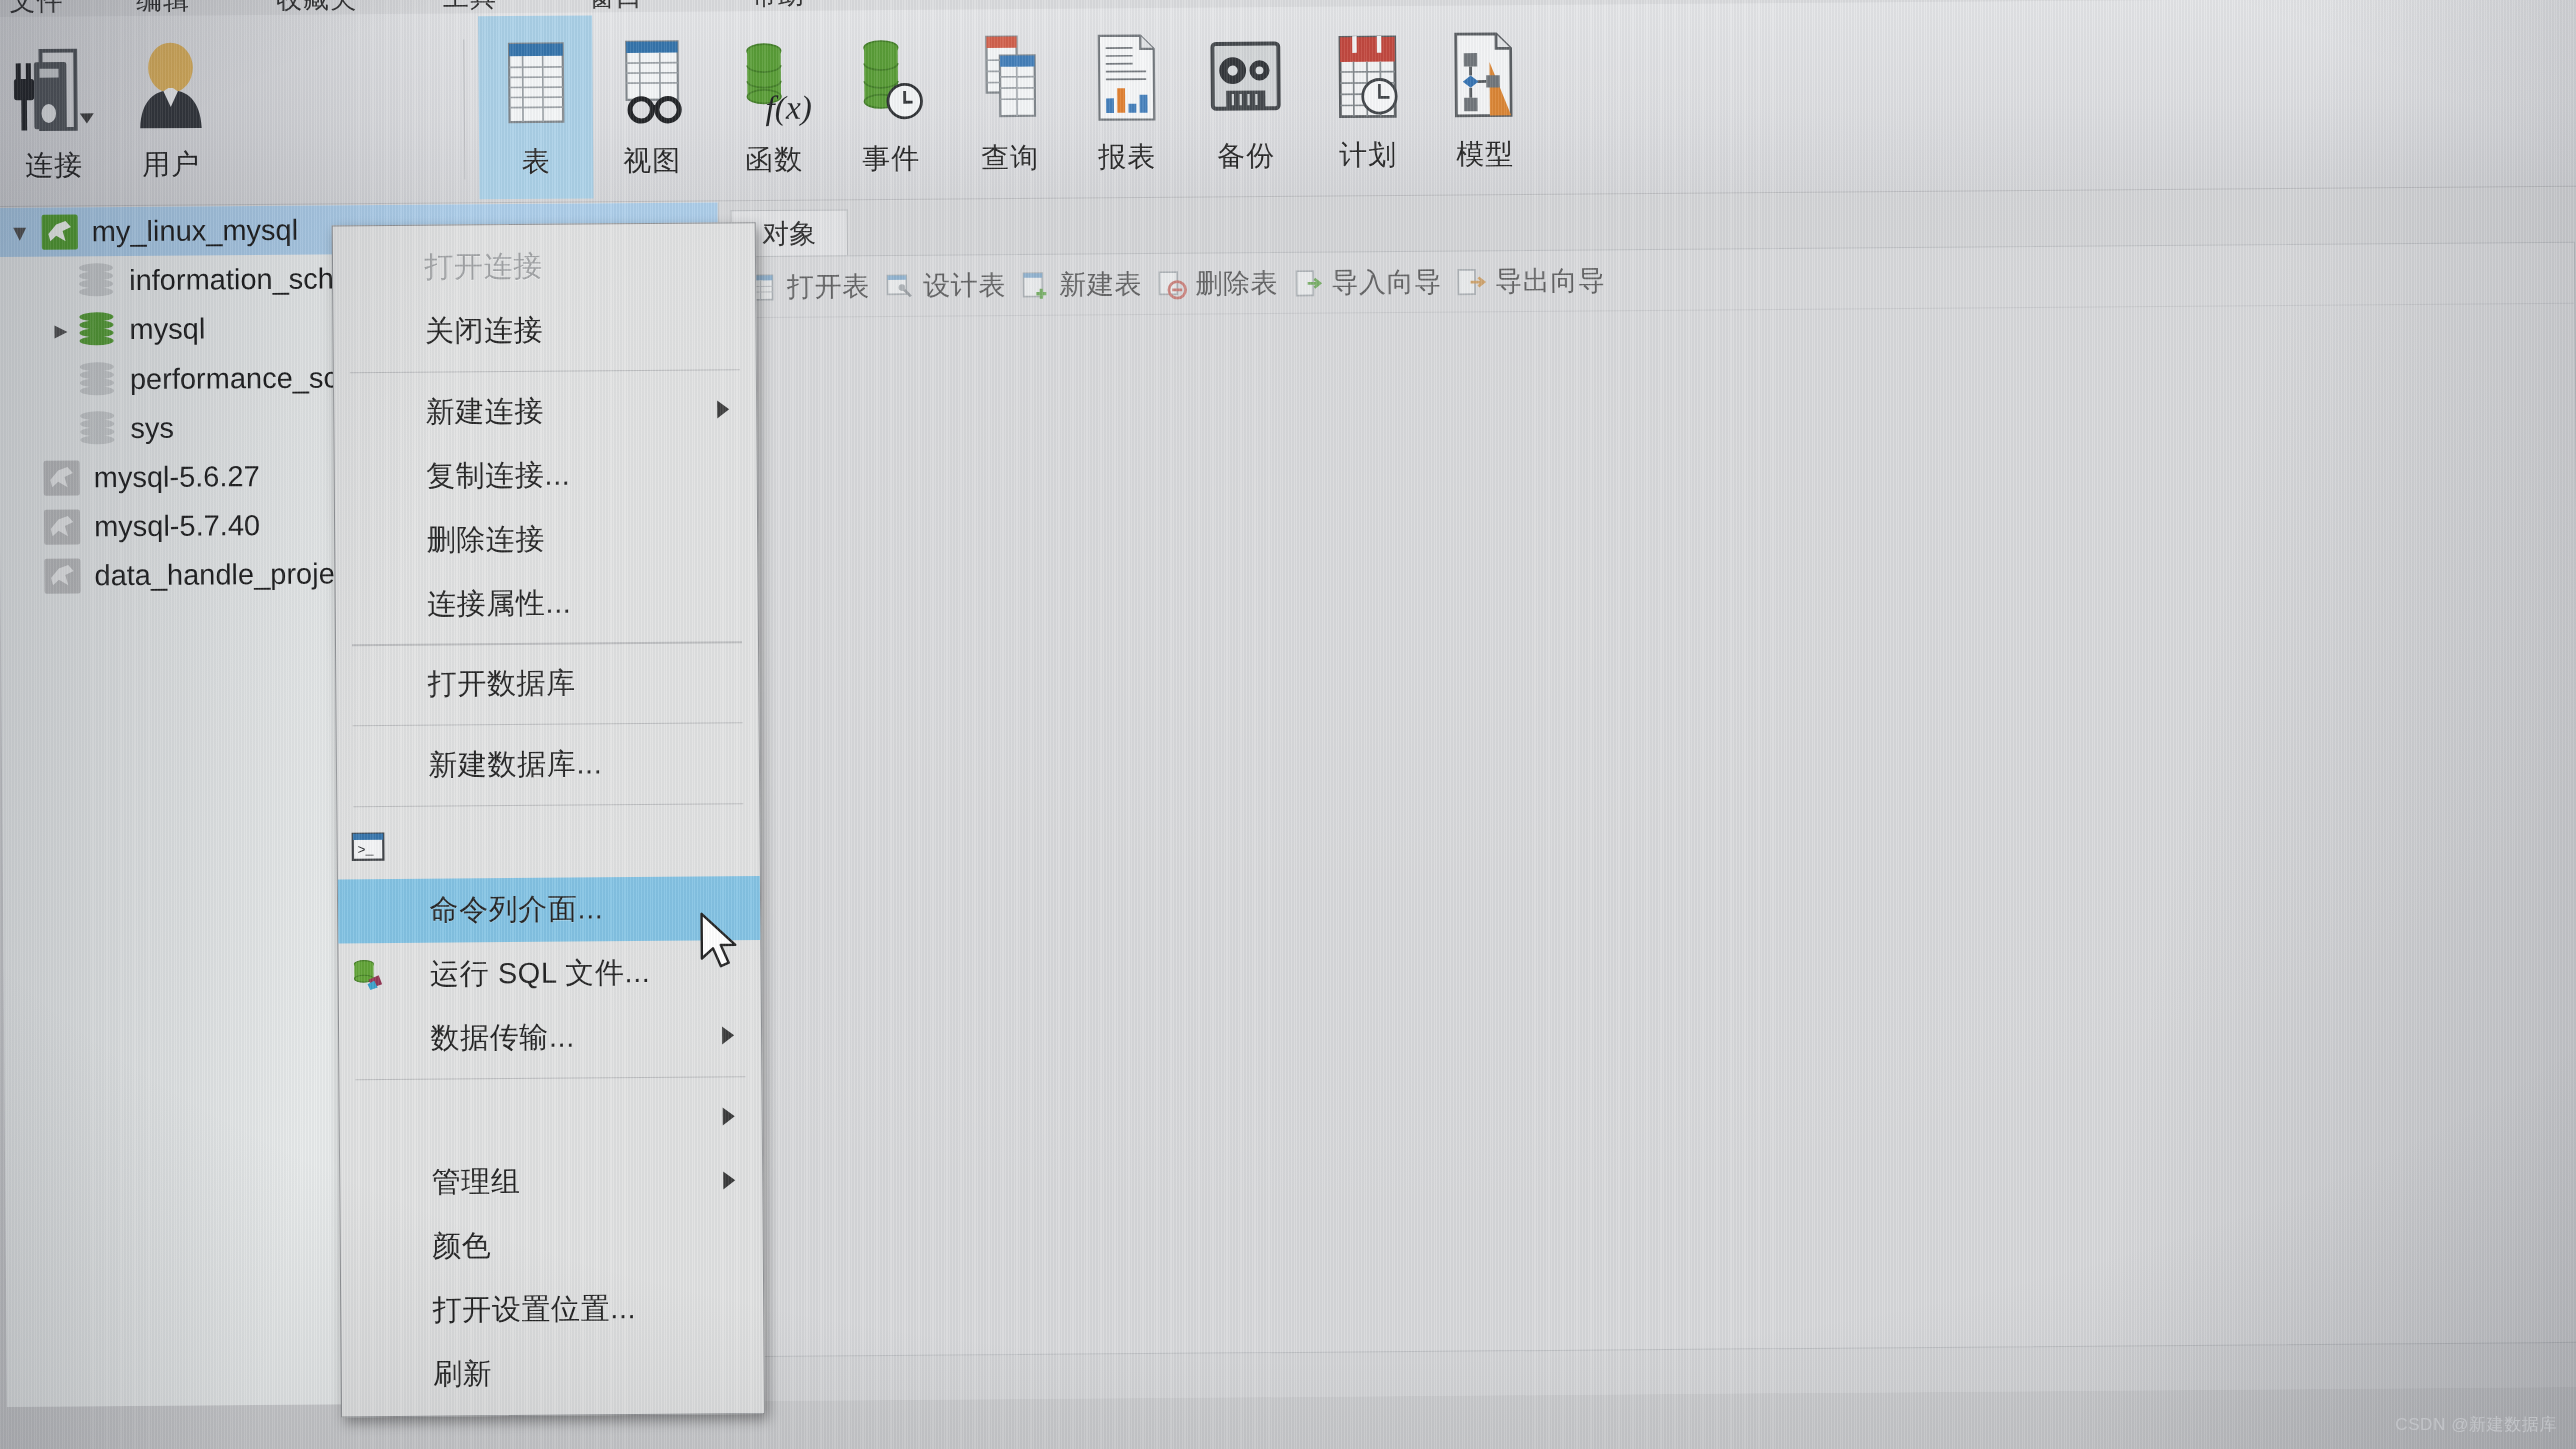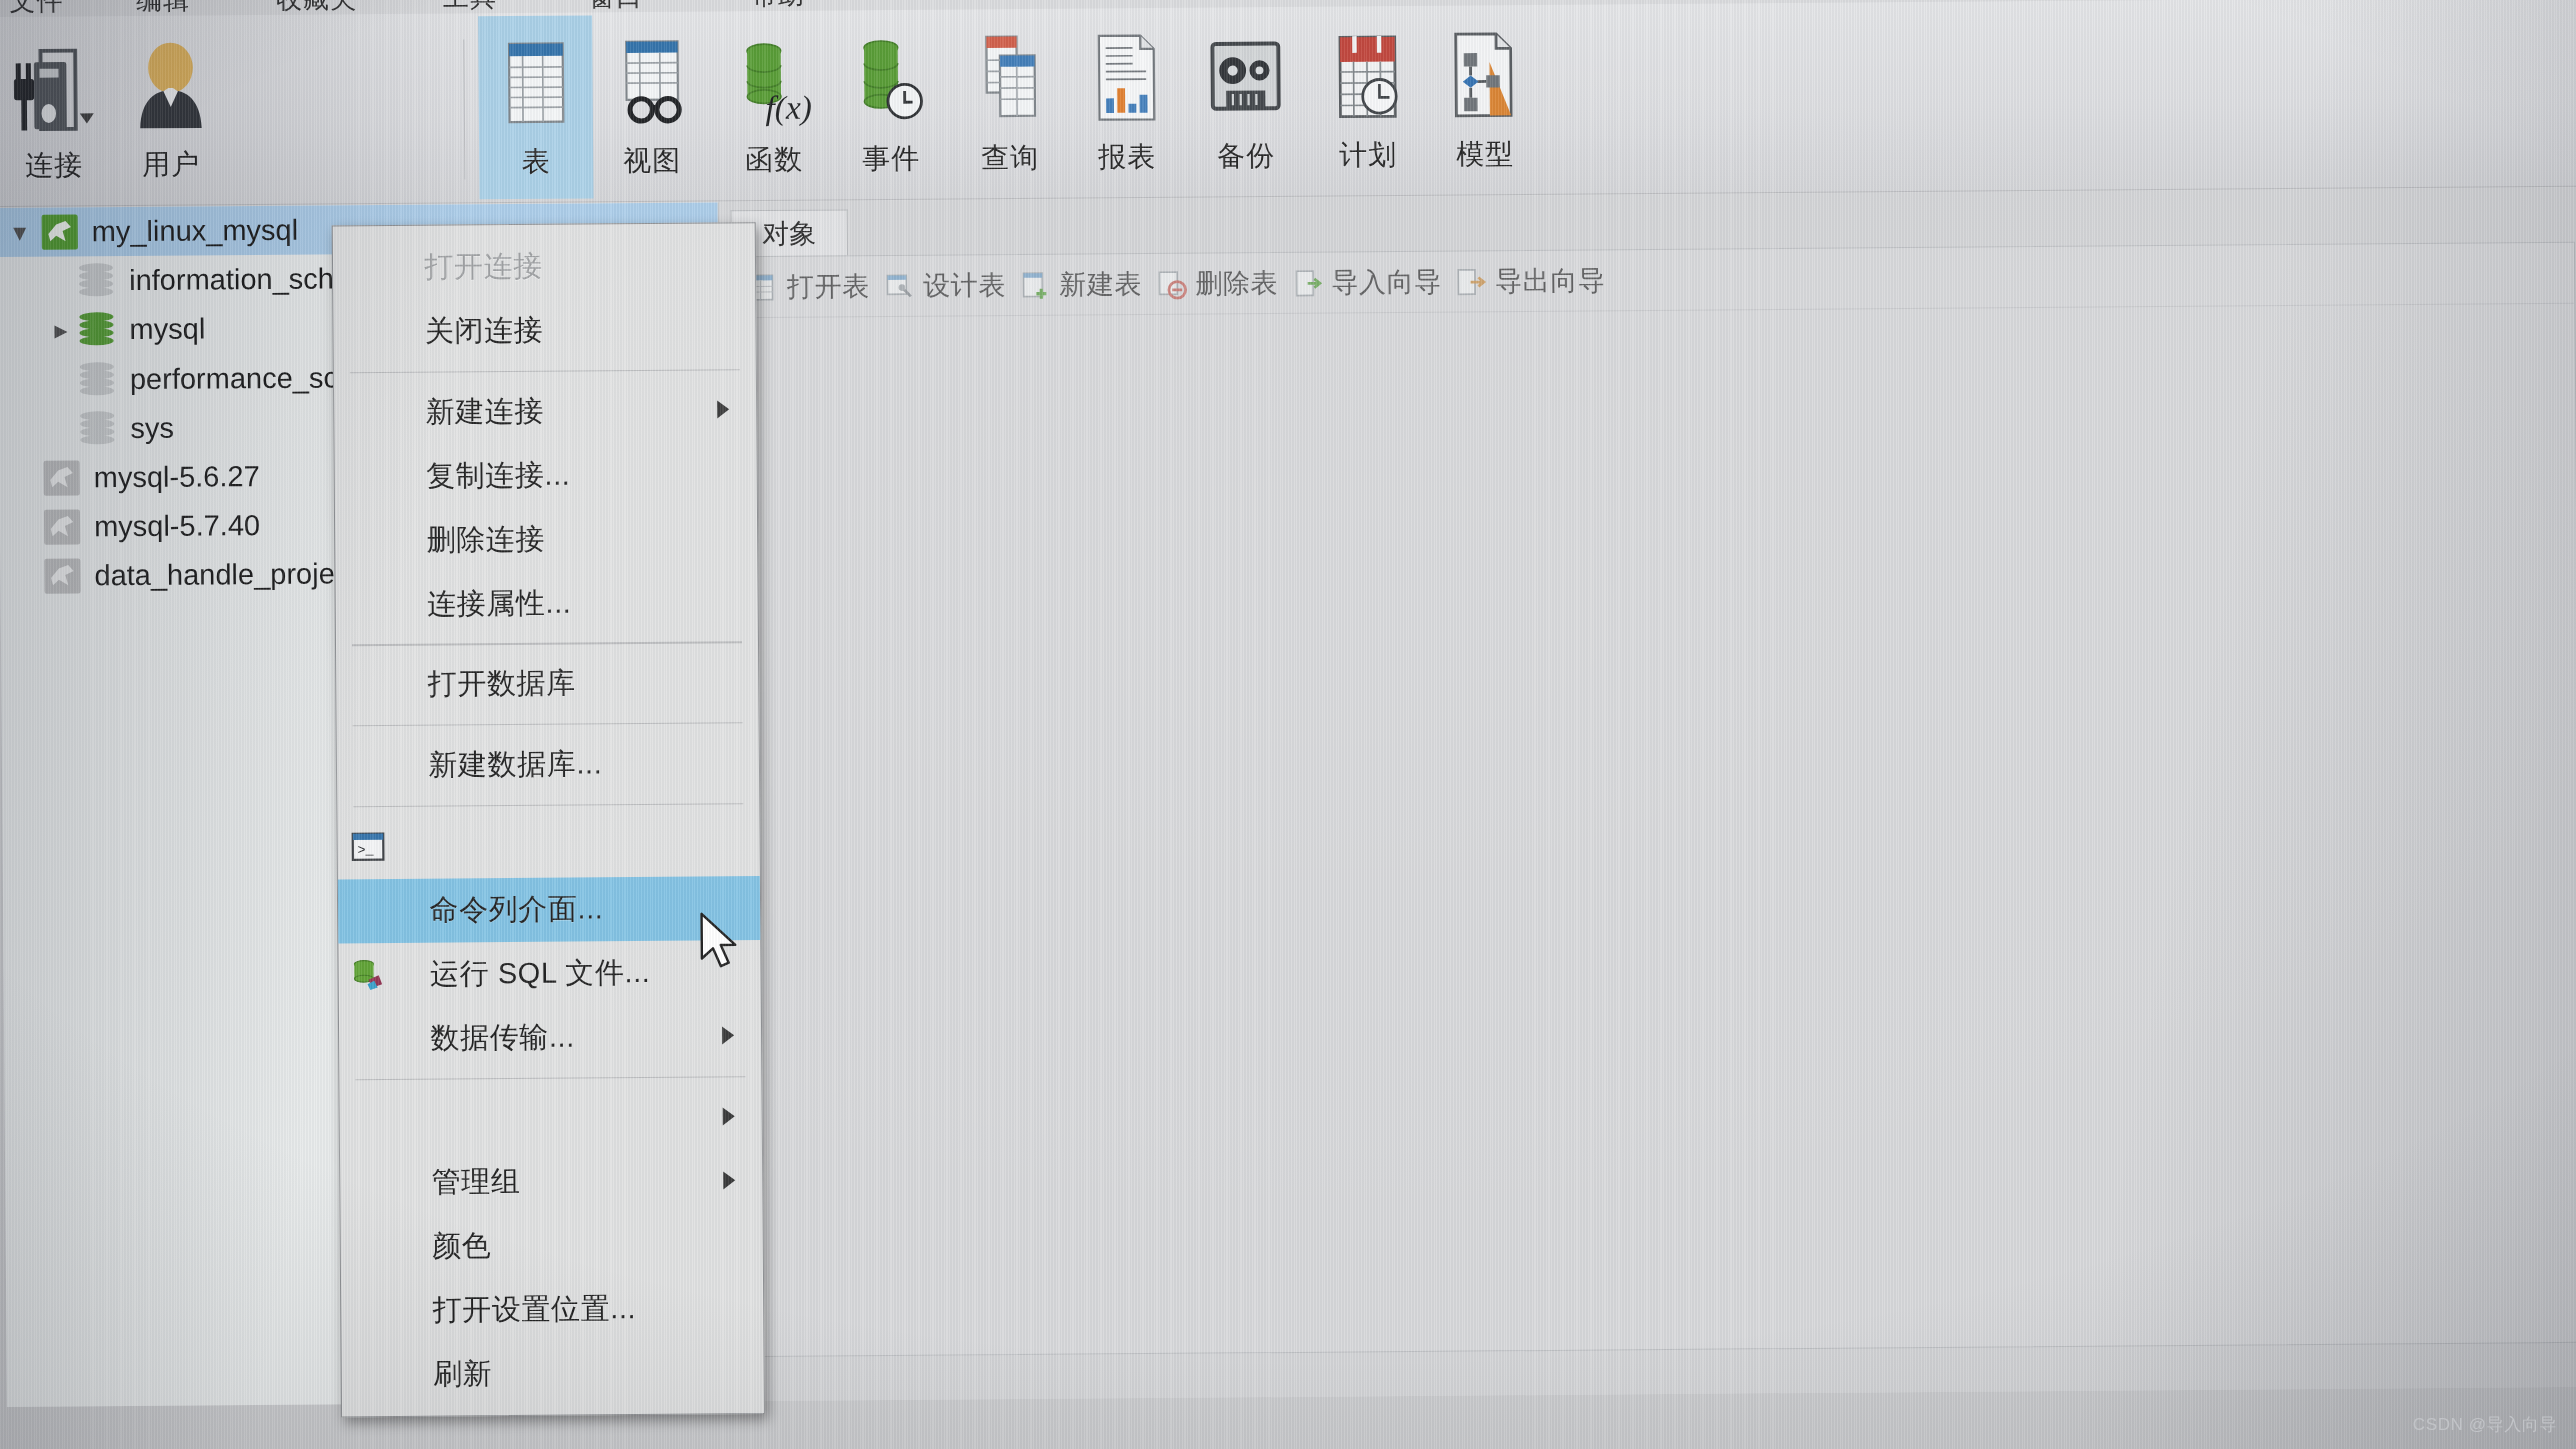--- a/index.html
+++ b/index.html
@@ -618,14 +618,14 @@
     <svg width="45" height="67" viewBox="0 0 40 60">
       <path d="M2 2 L2 42 L12 33 L19 49 L26 46 L19 30 L32 30 Z" fill="#ffffff" stroke="#1a1a1a" stroke-width="2.2" stroke-linejoin="round"></path>
     </svg>
   </div>
 
 </div>
 
 <div id="scanlines"></div>
 <div id="photo-vignette"></div>
 
-<div class="wm">CSDN @导入向导</div>
+<div class="wm">CSDN @新建数据库</div>
 
 
 </body></html>

